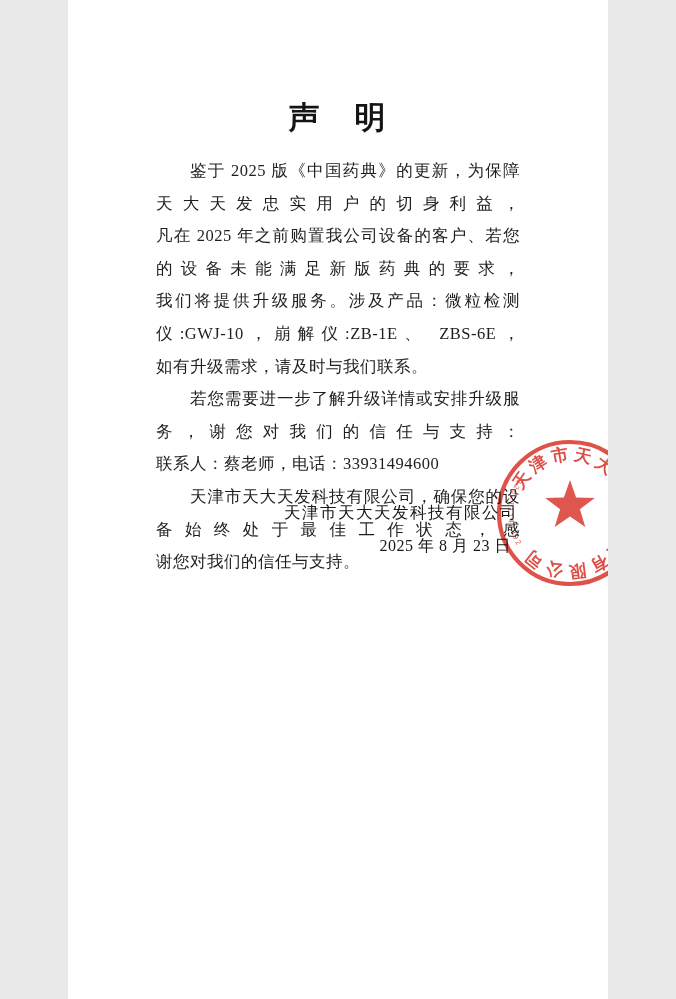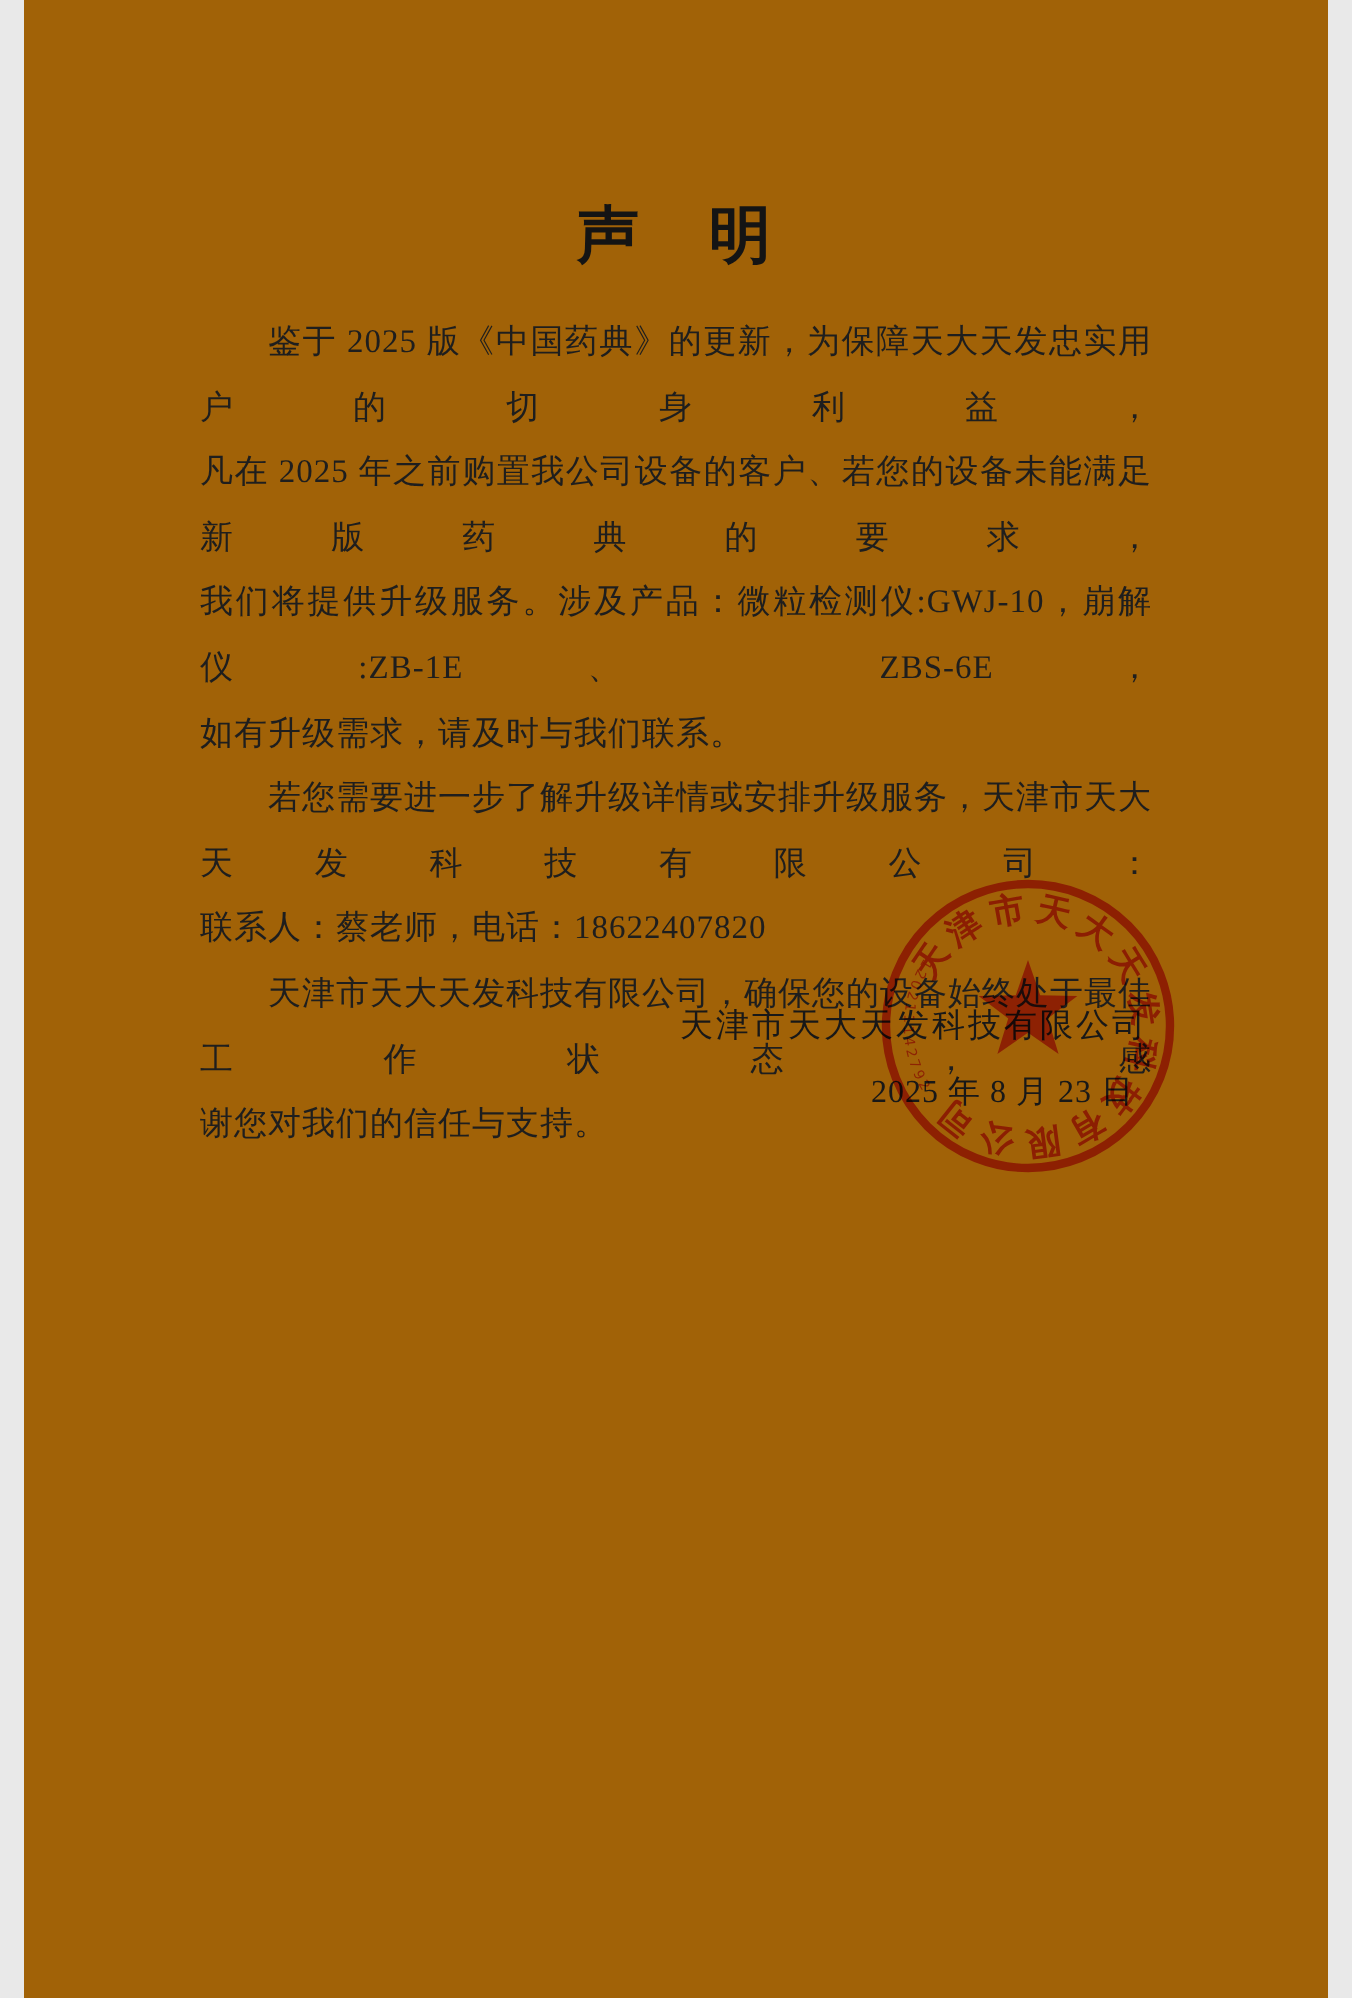--- a/index.html
+++ b/index.html
@@ -1,21 +1,21 @@
 <!DOCTYPE html>
 <html><head>
 <meta charset="utf-8">
 <style>
   html, body { margin: 0; padding: 0; background: #e9e9e9; }
   .page {
     position: relative;
-    width: 652px;
+    width: 540px;
     height: 999px;
     margin: 0 auto;
-    background: #a16207;
+    background: #ffffff;
     overflow: hidden;
     font-family: "Liberation Serif", "DejaVu Serif", serif;
     color: #1e1e1e;
   }
   .doc-title {
     margin: 0;
     padding-top: 99px;
     text-align: center;
     font-size: 31px;
     line-height: 38px;
@@ -61,22 +61,22 @@
 
 <div class="page">
 
   <h1 class="doc-title">声　明</h1>
 
   <div class="doc-body">
       <div class="line indent fill">鉴于 2025 版《中国药典》的更新，为保障天大天发忠实用户的切身利益，</div>
       <div class="line fill">凡在 2025 年之前购置我公司设备的客户、若您的设备未能满足新版药典的要求，</div>
       <div class="line fill">我们将提供升级服务。涉及产品：微粒检测仪:GWJ-10，崩解仪:ZB-1E、 ZBS-6E，</div>
       <div class="line">如有升级需求，请及时与我们联系。</div>
-      <div class="line indent fill">若您需要进一步了解升级详情或安排升级服务，天津市天大天发科技有限公司：</div>
-      <div class="line">联系人：蔡老师，电话：18622407820</div>
+      <div class="line indent fill">若您需要进一步了解升级详情或安排升级服务，谢您对我们的信任与支持：</div>
+      <div class="line">联系人：蔡老师，电话：33931494600</div>
       <div class="line indent fill">天津市天大天发科技有限公司，确保您的设备始终处于最佳工作状态，感</div>
       <div class="line">谢您对我们的信任与支持。</div>
     </div>
 
   <div class="sig-company">天津市天大天发科技有限公司</div>
   <div class="sig-date">2025 年 8 月 23 日</div>
 
   <svg class="seal-svg" width="170" height="170" viewBox="417 428 170 170" xmlns="http://www.w3.org/2000/svg">
     <defs>
       <path id="sealArc" d="M 454 490.6 A 53 53 0 1 1 461.4 547.1" fill="none"></path>

